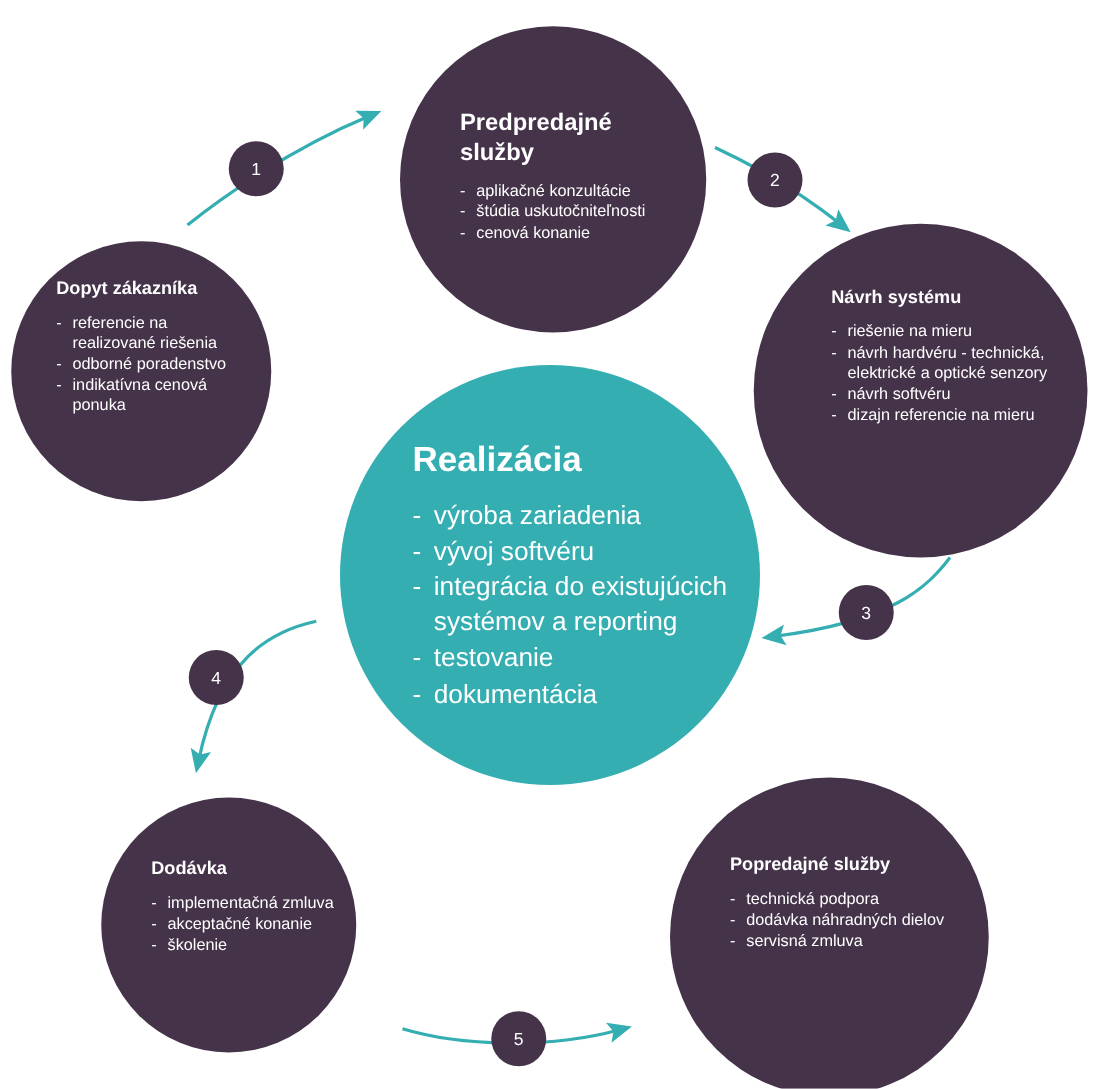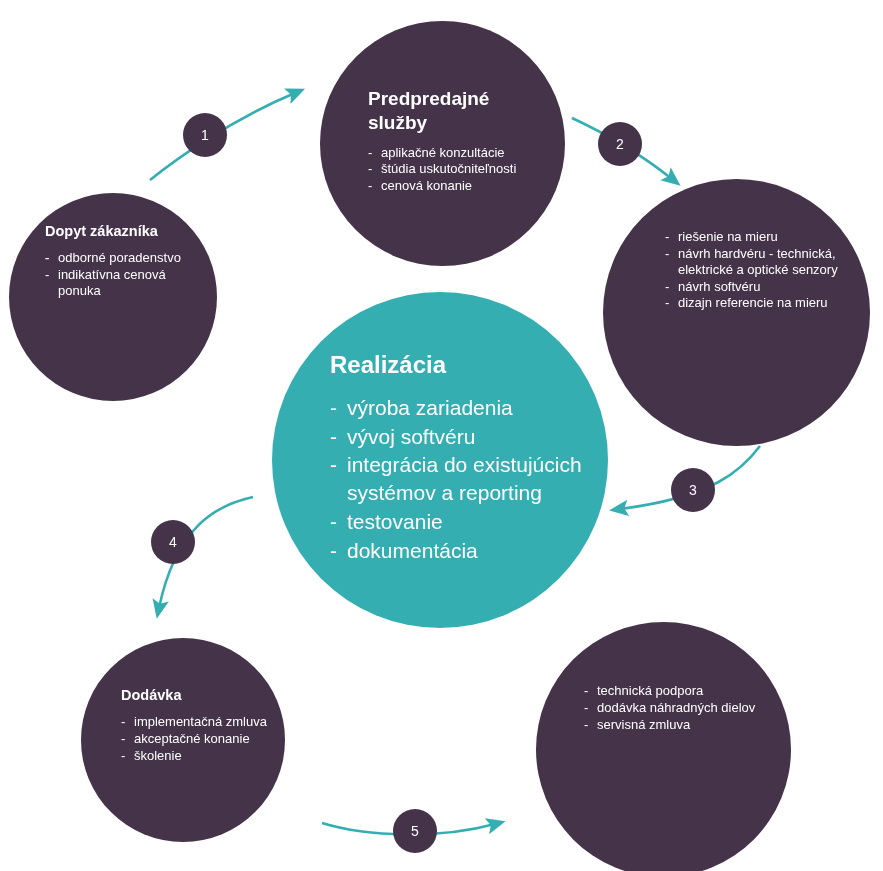--- a/index.html
+++ b/index.html
@@ -83,21 +83,21 @@
     left: 603px; top: 179px; width: 267px; height: 267px;
   }
   #node-navrh .node-inner { top: 50px; left: 62px; right: 20px; }
   #node-navrh .node-title { font-size: 14.5px; }
   #node-navrh .node-list  { font-size: 13px; }
 
   #node-realizacia {
     left: 272px; top: 292px; width: 336px; height: 336px;
   }
   #node-realizacia .node-inner { top: 58px; left: 58px; right: 24px; }
-  #node-realizacia .node-title { font-size: 24px; margin-bottom: 14px; }
+  #node-realizacia .node-title { font-size: 28px; margin-bottom: 14px; }
   #node-realizacia .node-list  { font-size: 21px; }
   #node-realizacia .node-list li { padding-left: 17px; line-height: 1.32; }
 
   #node-dodavka {
     left: 81px; top: 638px; width: 204px; height: 204px;
   }
   #node-dodavka .node-inner { top: 48px; left: 40px; right: 16px; }
   #node-dodavka .node-title { font-size: 14.5px; }
   #node-dodavka .node-list  { font-size: 13px; }
 
@@ -148,40 +148,41 @@
 
     <path d="M253,497 C216,505 176,527 159,608" fill="none" stroke="#35AEB2" stroke-width="2.6" marker-end="url(#ah)"></path>
 
     <path d="M322,823 C368,837 440,839 495,824" fill="none" stroke="#35AEB2" stroke-width="2.6" marker-end="url(#ah)"></path>
   </svg>
 
   <div class="node purple" id="node-dopyt">
     <div class="node-inner">
       <div class="node-title">Dopyt zákazníka</div>
       <ul class="node-list">
-        <li><span class="dash">-</span></li>
+        <li><span class="dash">-</span><span>referencie na realizované riešenia</span></li>
         <li><span class="dash">-</span><span>odborné poradenstvo</span></li>
         <li><span class="dash">-</span><span>indikatívna cenová ponuka</span></li>
       </ul>
     </div>
   </div>
 
   <div class="node purple" id="node-predpredajne">
     <div class="node-inner">
       <div class="node-title">Predpredajné služby</div>
       <ul class="node-list">
         <li><span class="dash">-</span><span>aplikačné konzultácie</span></li>
         <li><span class="dash">-</span><span>štúdia uskutočniteľnosti</span></li>
         <li><span class="dash">-</span><span>cenová konanie</span></li>
       </ul>
     </div>
   </div>
 
   <div class="node purple" id="node-navrh">
     <div class="node-inner">
+      <div class="node-title">Návrh systému</div>
       <ul class="node-list">
         <li><span class="dash">-</span><span>riešenie na mieru</span></li>
         <li><span class="dash">-</span><span>návrh hardvéru - technická, elektrické a optické senzory</span></li>
         <li><span class="dash">-</span><span>návrh softvéru</span></li>
         <li><span class="dash">-</span><span>dizajn referencie na mieru</span></li>
       </ul>
     </div>
   </div>
 
   <div class="node teal" id="node-realizacia">
@@ -203,20 +204,21 @@
       <ul class="node-list">
         <li><span class="dash">-</span><span>implementačná zmluva</span></li>
         <li><span class="dash">-</span><span>akceptačné konanie</span></li>
         <li><span class="dash">-</span><span>školenie</span></li>
       </ul>
     </div>
   </div>
 
   <div class="node purple" id="node-popredajne">
     <div class="node-inner">
+      <div class="node-title">Popredajné služby</div>
       <ul class="node-list">
         <li><span class="dash">-</span><span>technická podpora</span></li>
         <li><span class="dash">-</span><span>dodávka náhradných dielov</span></li>
         <li><span class="dash">-</span><span>servisná zmluva</span></li>
       </ul>
     </div>
   </div>
 
   <div class="step-badge" id="badge-1">1</div>
   <div class="step-badge" id="badge-2">2</div>

